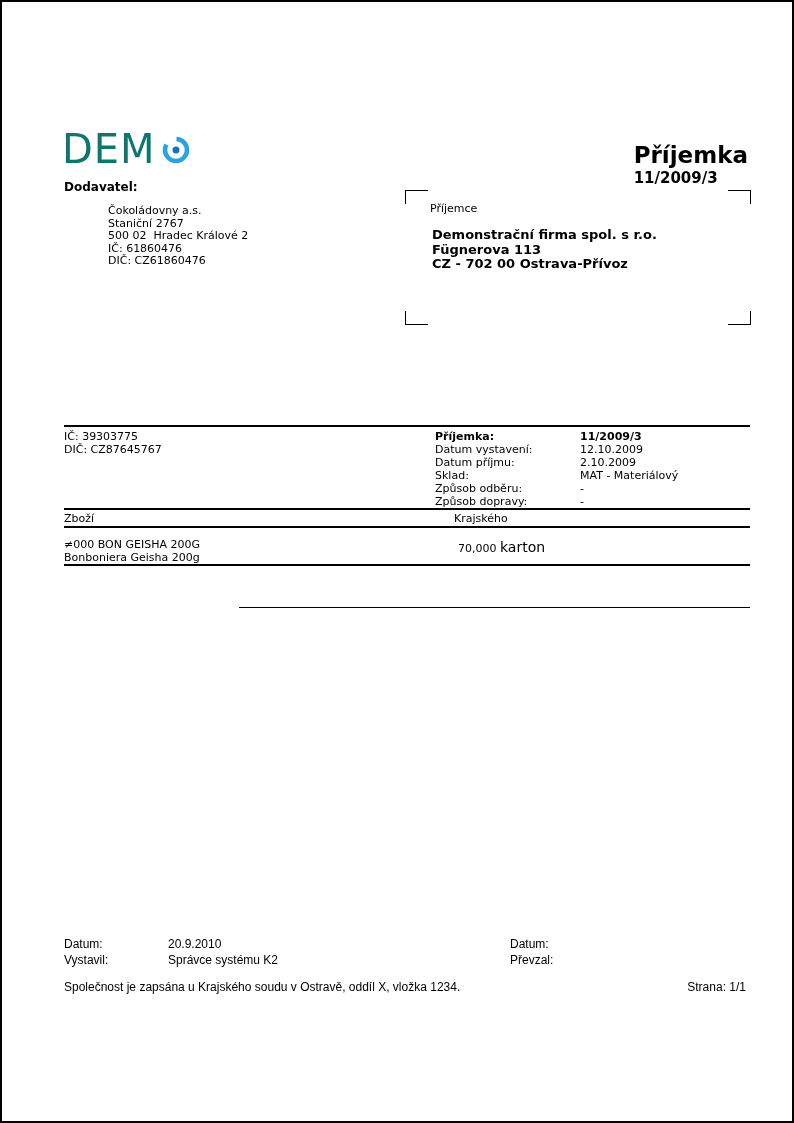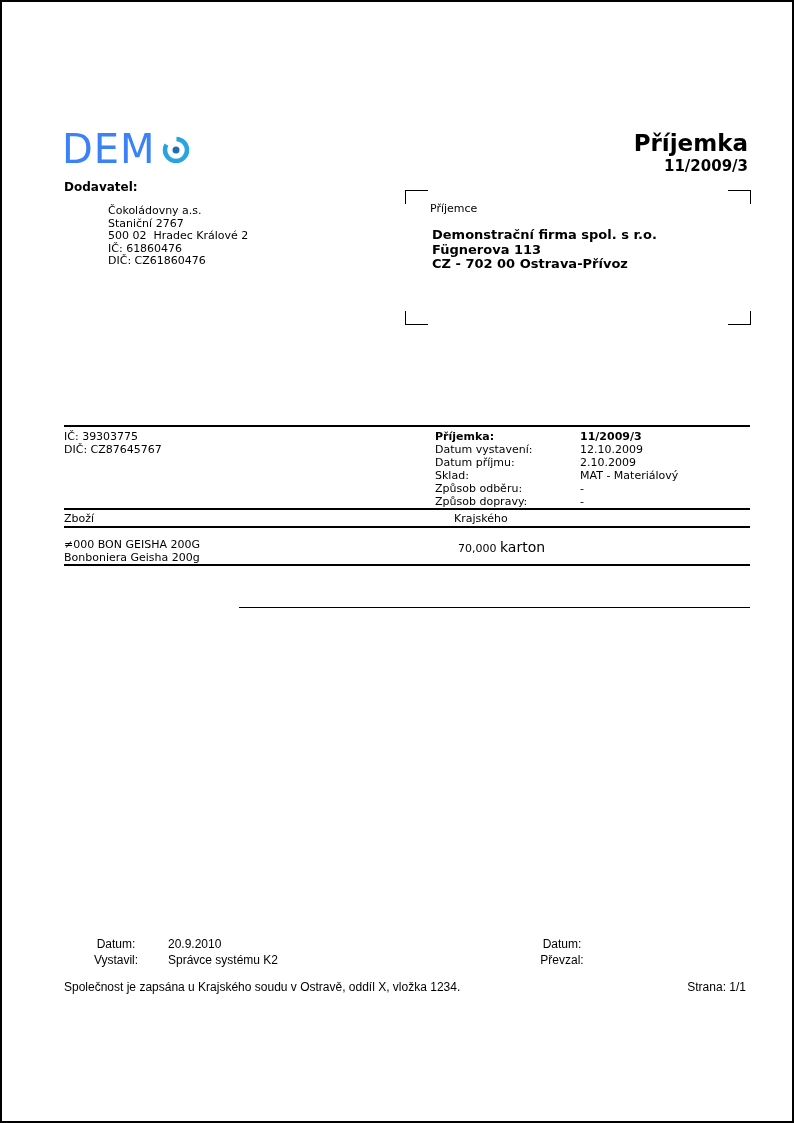--- a/index.html
+++ b/index.html
@@ -10,26 +10,26 @@
     overflow:hidden;
   }
   .abs { position:absolute; }
   .pre { white-space:pre;margin-left:44px; }
   .rule { position:absolute; background:#000; }
 
   
   .logo { left:60px; top:126px; display:flex; align-items:flex-start; }
   .logo-text {
     font-size:40px; font-weight:400; letter-spacing:1px;
-    color:#3b82f6; line-height:42px;
+    color:#0f766e; line-height:42px;
   }
   .logo-ring { margin-left:5px; margin-top:7px; }
 
   
-  .title-block { right:44px; top:128px; text-align:right; }
+  .title-block { right:44px; top:140px; text-align:left; }
   .doc-title { font-size:23px; font-weight:bold; line-height:27px; }
   .doc-number { font-size:15px; font-weight:bold; line-height:18px; }
 
   
   .supplier-heading { left:62px; top:178px; font-size:12px; font-weight:bold; }
   .supplier-lines { left:62px; top:203px; font-size:11px; line-height:12.5px; }
 
   
   .crop { position:absolute; width:22px; height:13px; }
   .crop.tl { left:403px; top:188px; border-left:1px solid #000; border-top:1px solid #000; }
@@ -58,21 +58,21 @@
   
   .totals { left:240px; top:567px; font-size:11px; }
   .totals-row { display:flex; height:13.2px; line-height:13.2px; }
   .totals-row .tl { width:173px; }
   .totals-row .tv { width:50px; font-style:italic; }
   .totals-row .tu { font-style:italic; }
 
   
   .bottom { font-family:"Liberation Sans", sans-serif; font-size:12px; }
   .sig-left { left:62px; top:934px; line-height:16px; }
-  .sig-row { display:flex;text-align:center; }
+  .sig-row { display:flex; }
   .sig-row .sl { width:104px; }
   .sig-right { left:508px; top:934px; line-height:16px; }
   .footer-reg { left:62px; top:978px; }
   .footer-page { right:46px; top:978px; }
 </style>
 </head>
 <body>
 
 <div class="page">
 

